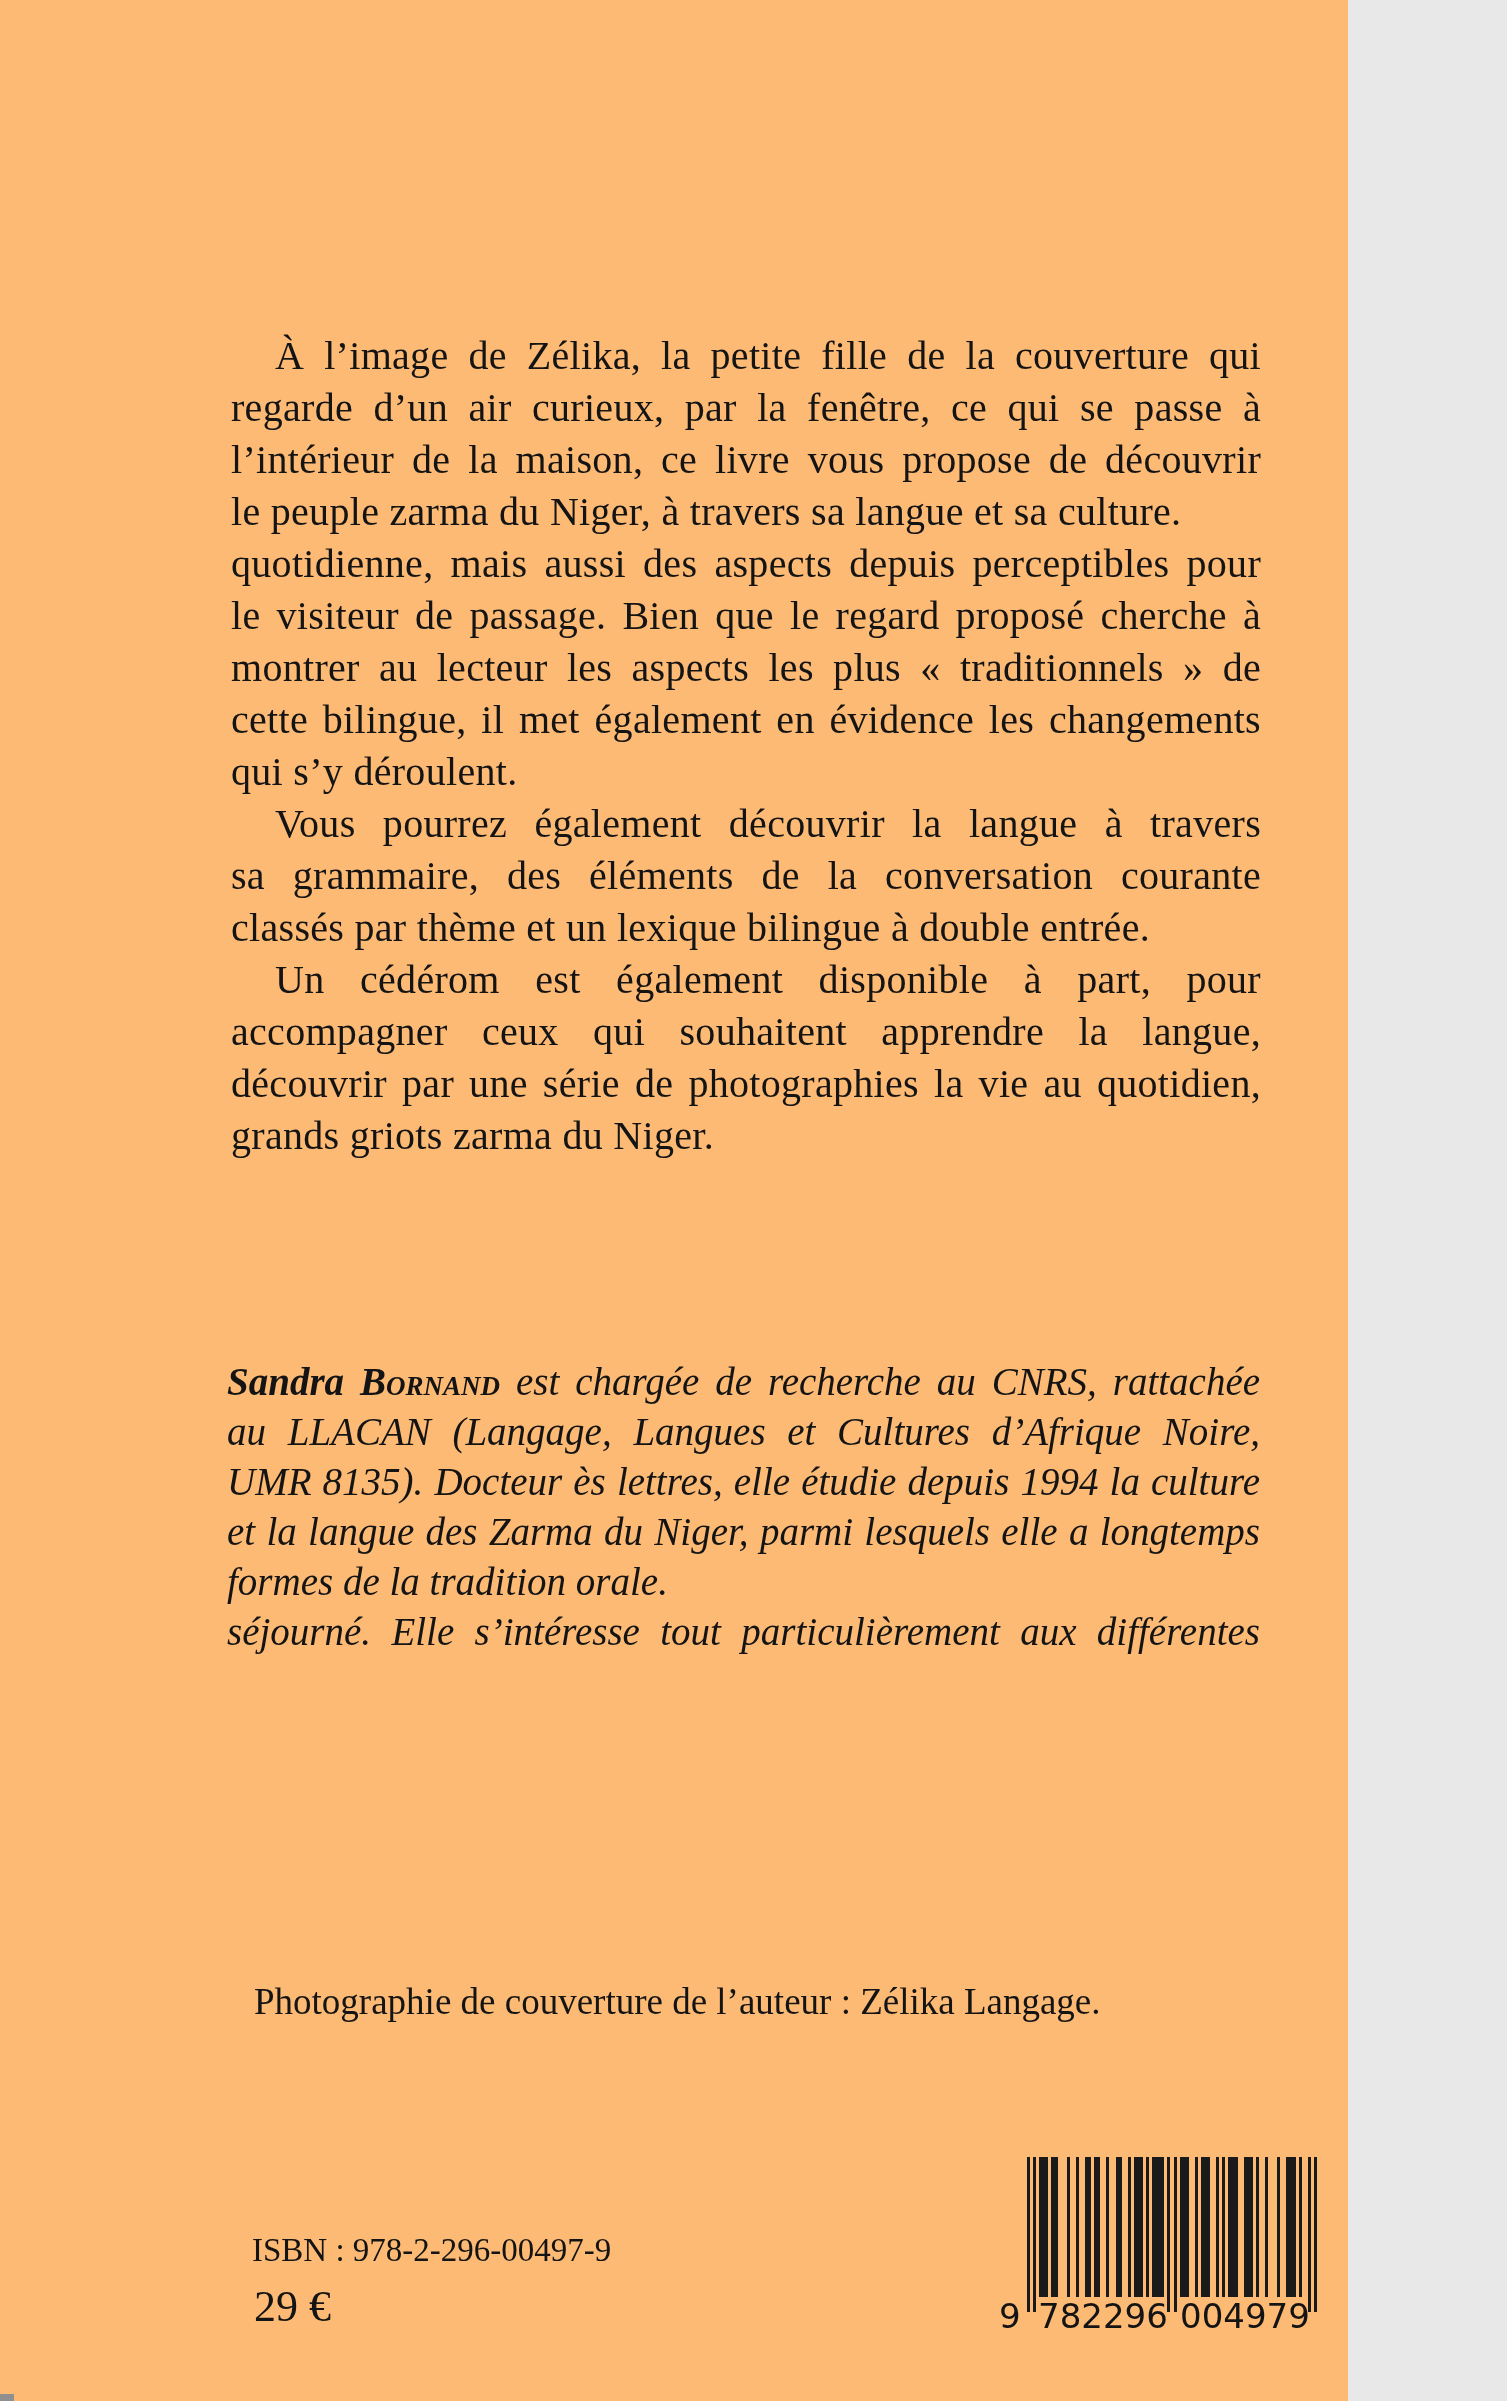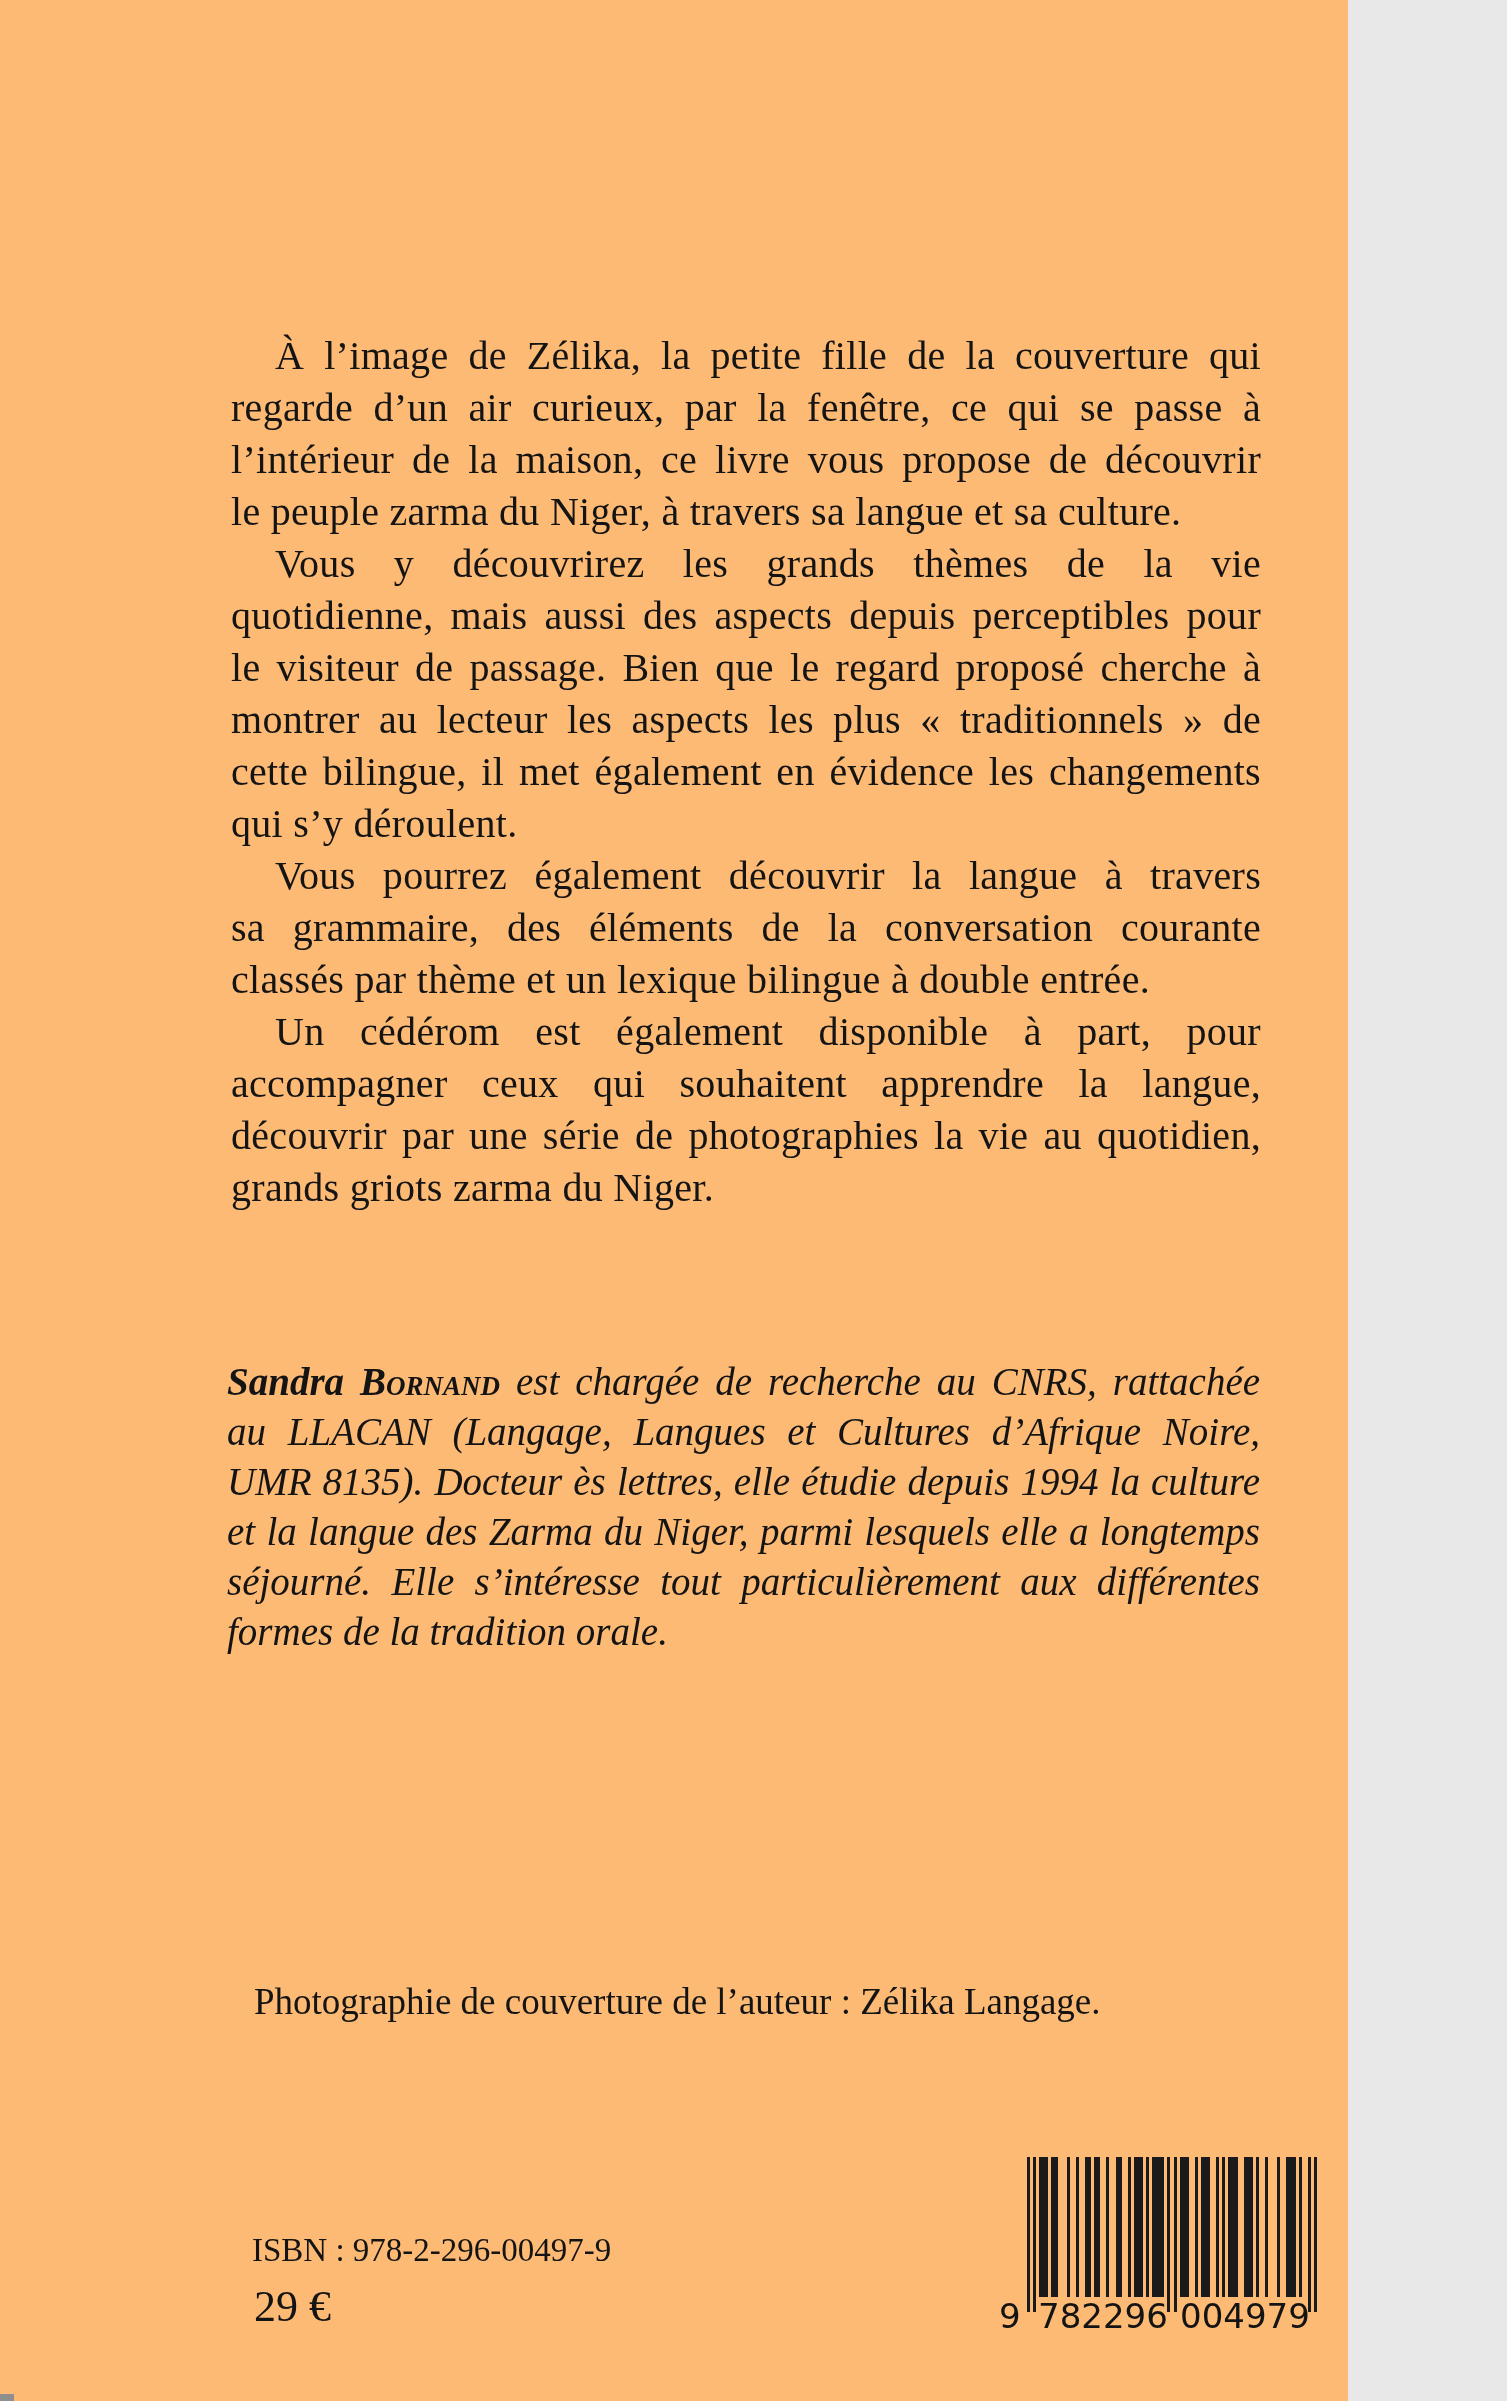--- a/index.html
+++ b/index.html
@@ -57,21 +57,20 @@
 <div class="page">
 
   <main class="body-text">
       <div class="para">
         <div class="line first">À l’image de Zélika, la petite fille de la couverture qui</div>
         <div class="line">regarde d’un air curieux, par la fenêtre, ce qui se passe à</div>
         <div class="line">l’intérieur de la maison, ce livre vous propose de découvrir</div>
         <div class="line last">le peuple zarma du Niger, à travers sa langue et sa culture.</div>
       </div>
       <div class="para">
-        <div class="line first">Vous y découvrirez les grands thèmes de la vie</div>
         <div class="line">quotidienne, mais aussi des aspects depuis perceptibles pour</div>
         <div class="line">le visiteur de passage. Bien que le regard proposé cherche à</div>
         <div class="line">montrer au lecteur les aspects les plus « traditionnels » de</div>
         <div class="line">cette bilingue, il met également en évidence les changements</div>
         <div class="line last">qui s’y déroulent.</div>
       </div>
       <div class="para">
         <div class="line first">Vous pourrez également découvrir la langue à travers</div>
         <div class="line">sa grammaire, des éléments de la conversation courante</div>
         <div class="line last">classés par thème et un lexique bilingue à double entrée.</div>
@@ -82,22 +81,22 @@
         <div class="line">découvrir par une série de photographies la vie au quotidien,</div>
         <div class="line last">grands griots zarma du Niger.</div>
       </div>
     </main>
 
   <section class="bio">
       <div class="bio-line"><span class="bio-name"><span>Sandra </span><span class="bio-surname">Bornand</span></span> est chargée de recherche au CNRS, rattachée</div>
       <div class="bio-line">au LLACAN (Langage, Langues et Cultures d’Afrique Noire,</div>
       <div class="bio-line">UMR 8135). Docteur ès lettres, elle étudie depuis 1994 la culture</div>
       <div class="bio-line">et la langue des Zarma du Niger, parmi lesquels elle a longtemps</div>
+      <div class="bio-line last">formes de la tradition orale.</div>
       <div class="bio-line">séjourné. Elle s’intéresse tout particulièrement aux différentes</div>
-      <div class="bio-line last">formes de la tradition orale.</div>
     </section>
 
   <div class="credit">Photographie de couverture de l’auteur : Zélika Langage.</div>
 
   <div class="isbn">ISBN : 978-2-296-00497-9</div>
 
   <div class="price">29 €</div>
 
   <div class="barcode">
     <svg viewBox="0 0 95 50" preserveAspectRatio="none" shape-rendering="crispEdges">

